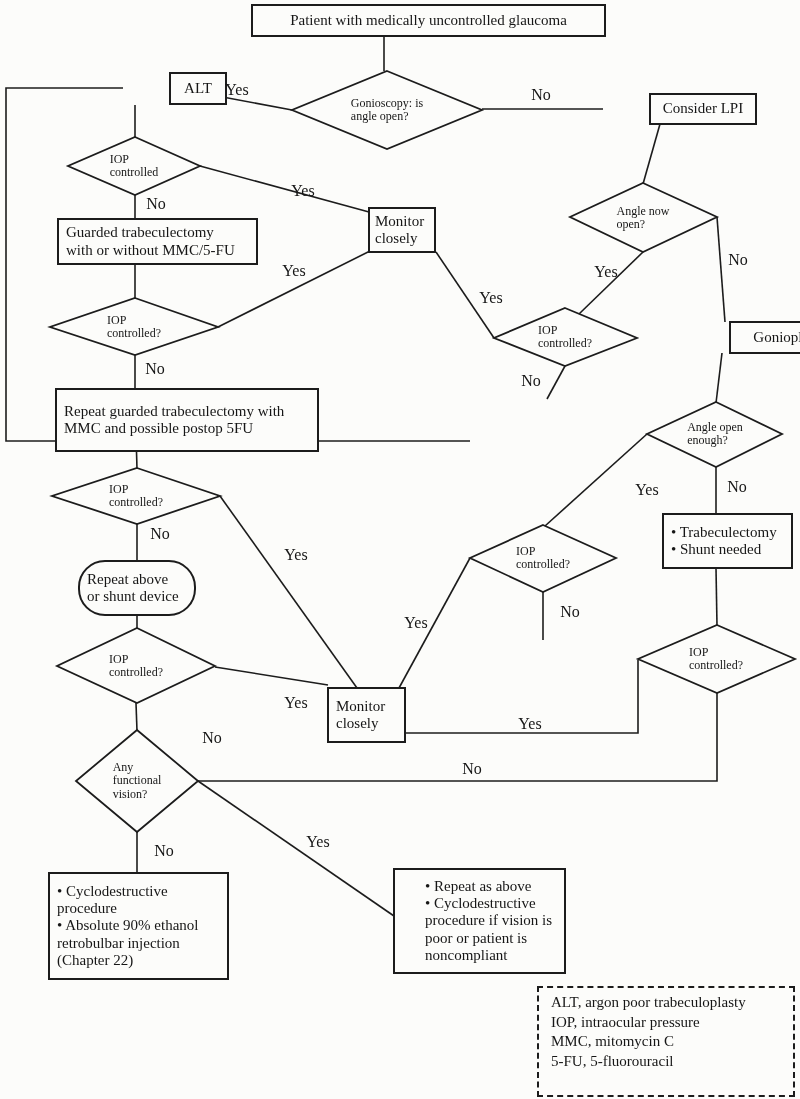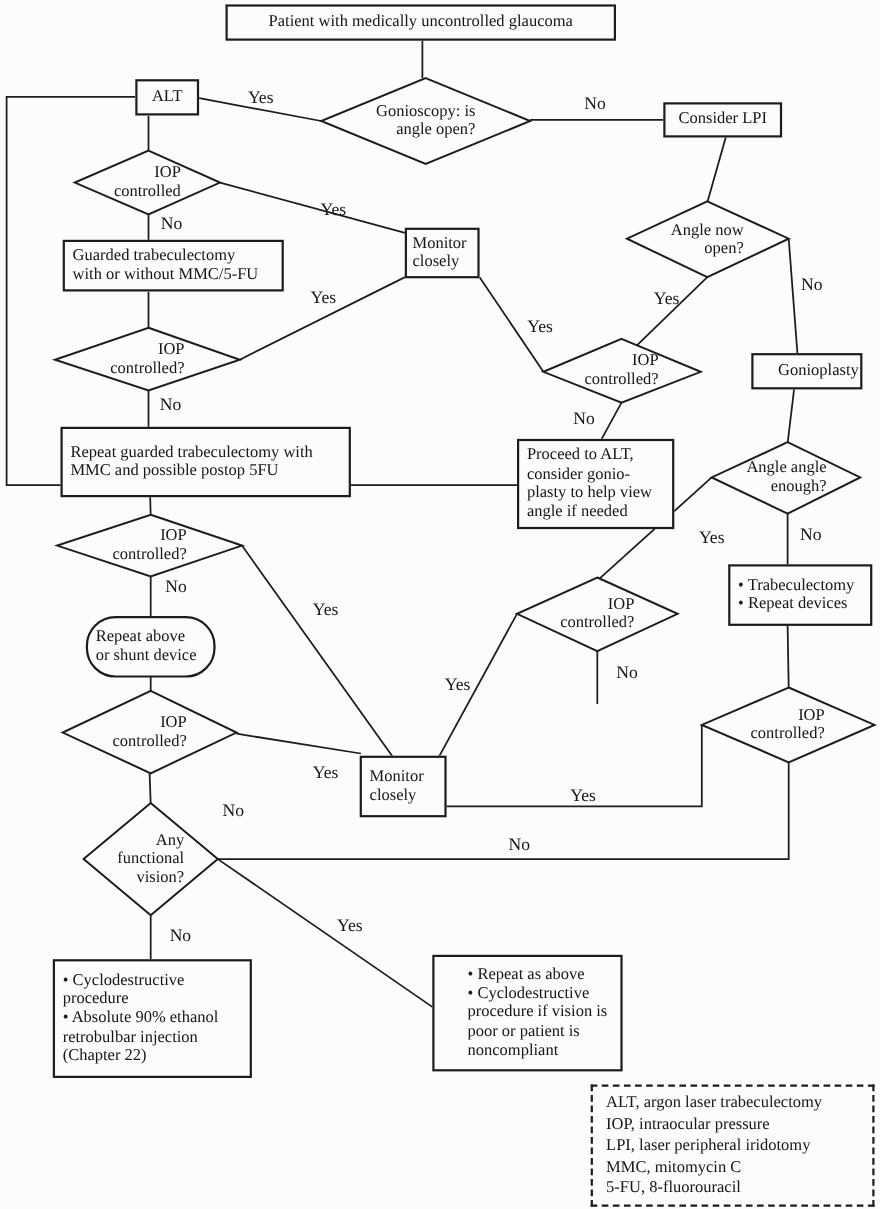--- a/index.html
+++ b/index.html
@@ -6,24 +6,24 @@
   .stage{
     position:relative;width:800px;height:1099px;background:#fcfcfa;
     font-family:"Liberation Serif","DejaVu Serif",serif;color:#161616;overflow:hidden;
   }
   .wires{position:absolute;left:0;top:0;width:800px;height:1099px;}
   .box{
     position:absolute;box-sizing:border-box;border:2px solid #1c1c1c;background:#fcfcfa;
     display:flex;align-items:center;justify-content:flex-start;
     font-size:15px;line-height:1.16;white-space:pre-line;padding:2px 7px;
   }
-  .box.center{justify-content:center;text-align:center;}
+  .box.center{justify-content:center;text-align:center;margin-left:46px;}
   .dlabel{
-    position:absolute;transform:translate(-50%,-50%);text-align:right;
-    font-size:15px;line-height:1.12;white-space:pre-line;
+    position:absolute;transform:translate(-50%,-50%);text-align:left;
+    font-size:12px;line-height:1.12;white-space:pre-line;
   }
   .elabel{position:absolute;transform:translate(-50%,-50%);font-size:16px;}
   .legend{
     position:absolute;box-sizing:border-box;left:537px;top:986px;width:258px;height:111px;
     border:2px dashed #1c1c1c;background:#fcfcfa;padding:5px 12px;
     font-size:15px;line-height:1.3;
   }
   .legend div{white-space:nowrap;}
 </style>
 </head>
@@ -82,27 +82,23 @@
 
   <div class="box center" style="left:205px;top:4px;width:355px;height:33px;">Patient with medically uncontrolled glaucoma</div>
   <div class="box center" style="left:123px;top:72px;width:58px;height:33px;">ALT</div>
   <div class="box center" style="left:603px;top:93px;width:108px;height:32px;text-align:center;">Consider LPI</div>
   <div class="box" style="left:368px;top:207px;width:68px;height:46px;padding:2px 5px;">Monitor
 closely</div>
   <div class="box" style="left:57px;top:218px;width:201px;height:47px;">Guarded trabeculectomy
 with or without MMC/5-FU</div>
   <div class="box" style="left:55px;top:388px;width:264px;height:64px;">Repeat guarded trabeculectomy with
 MMC and possible postop 5FU</div>
-  <div class="box" style="left:470px;top:399px;width:143px;height:82px;">Proceed to ALT,
-consider gonio-
-plasty to help view
-angle if needed</div>
   <div class="box center" style="left:683px;top:321px;width:101px;height:33px;padding-left:28px;">Gonioplasty</div>
   <div class="box" style="left:662px;top:513px;width:131px;height:56px;">• Trabeculectomy
-• Repeat devices</div>
+• Shunt needed</div>
   <div class="box" style="left:78px;top:560px;width:118px;height:56px;border-radius:27px;">Repeat above
 or shunt device</div>
   <div class="box" style="left:327px;top:687px;width:79px;height:56px;">Monitor
 closely</div>
   <div class="box" style="left:48px;top:872px;width:181px;height:108px;">• Cyclodestructive
    procedure
 • Absolute 90% ethanol
    retrobulbar injection
    (Chapter 22)</div>
   <div class="box" style="left:393px;top:868px;width:173px;height:106px;padding-left:30px;">• Repeat as above
@@ -114,21 +110,21 @@
   <div class="dlabel" style="left:387px;top:110px;">Gonioscopy: is
 angle open?</div>
   <div class="dlabel" style="left:134px;top:166px;">IOP
 controlled</div>
   <div class="dlabel" style="left:134px;top:327px;">IOP
 controlled?</div>
   <div class="dlabel" style="left:643px;top:218px;">Angle now
 open?</div>
   <div class="dlabel" style="left:565px;top:337px;">IOP
 controlled?</div>
-  <div class="dlabel" style="left:715px;top:434px;">Angle angle
+  <div class="dlabel" style="left:715px;top:434px;">Angle open
 enough?</div>
   <div class="dlabel" style="left:136px;top:496px;">IOP
 controlled?</div>
   <div class="dlabel" style="left:543px;top:558px;">IOP
 controlled?</div>
   <div class="dlabel" style="left:136px;top:666px;">IOP
 controlled?</div>
   <div class="dlabel" style="left:716px;top:659px;">IOP
 controlled?</div>
   <div class="dlabel" style="left:137px;top:781px;">Any
@@ -152,20 +148,19 @@
   <span class="elabel" style="left:416px;top:623px;">Yes</span>
   <span class="elabel" style="left:570px;top:612px;">No</span>
   <span class="elabel" style="left:296px;top:703px;">Yes</span>
   <span class="elabel" style="left:212px;top:738px;">No</span>
   <span class="elabel" style="left:530px;top:724px;">Yes</span>
   <span class="elabel" style="left:472px;top:769px;">No</span>
   <span class="elabel" style="left:318px;top:842px;">Yes</span>
   <span class="elabel" style="left:164px;top:851px;">No</span>
 
   <div class="legend">
-    <div>ALT, argon laser trabeculectomy</div>
+    <div>ALT, argon poor trabeculoplasty</div>
     <div>IOP, intraocular pressure</div>
-    <div>LPI, laser peripheral iridotomy</div>
     <div>MMC, mitomycin C</div>
-    <div>5-FU, 8-fluorouracil</div>
+    <div>5-FU, 5-fluorouracil</div>
   </div>
 
 </div>
 
 </body></html>

